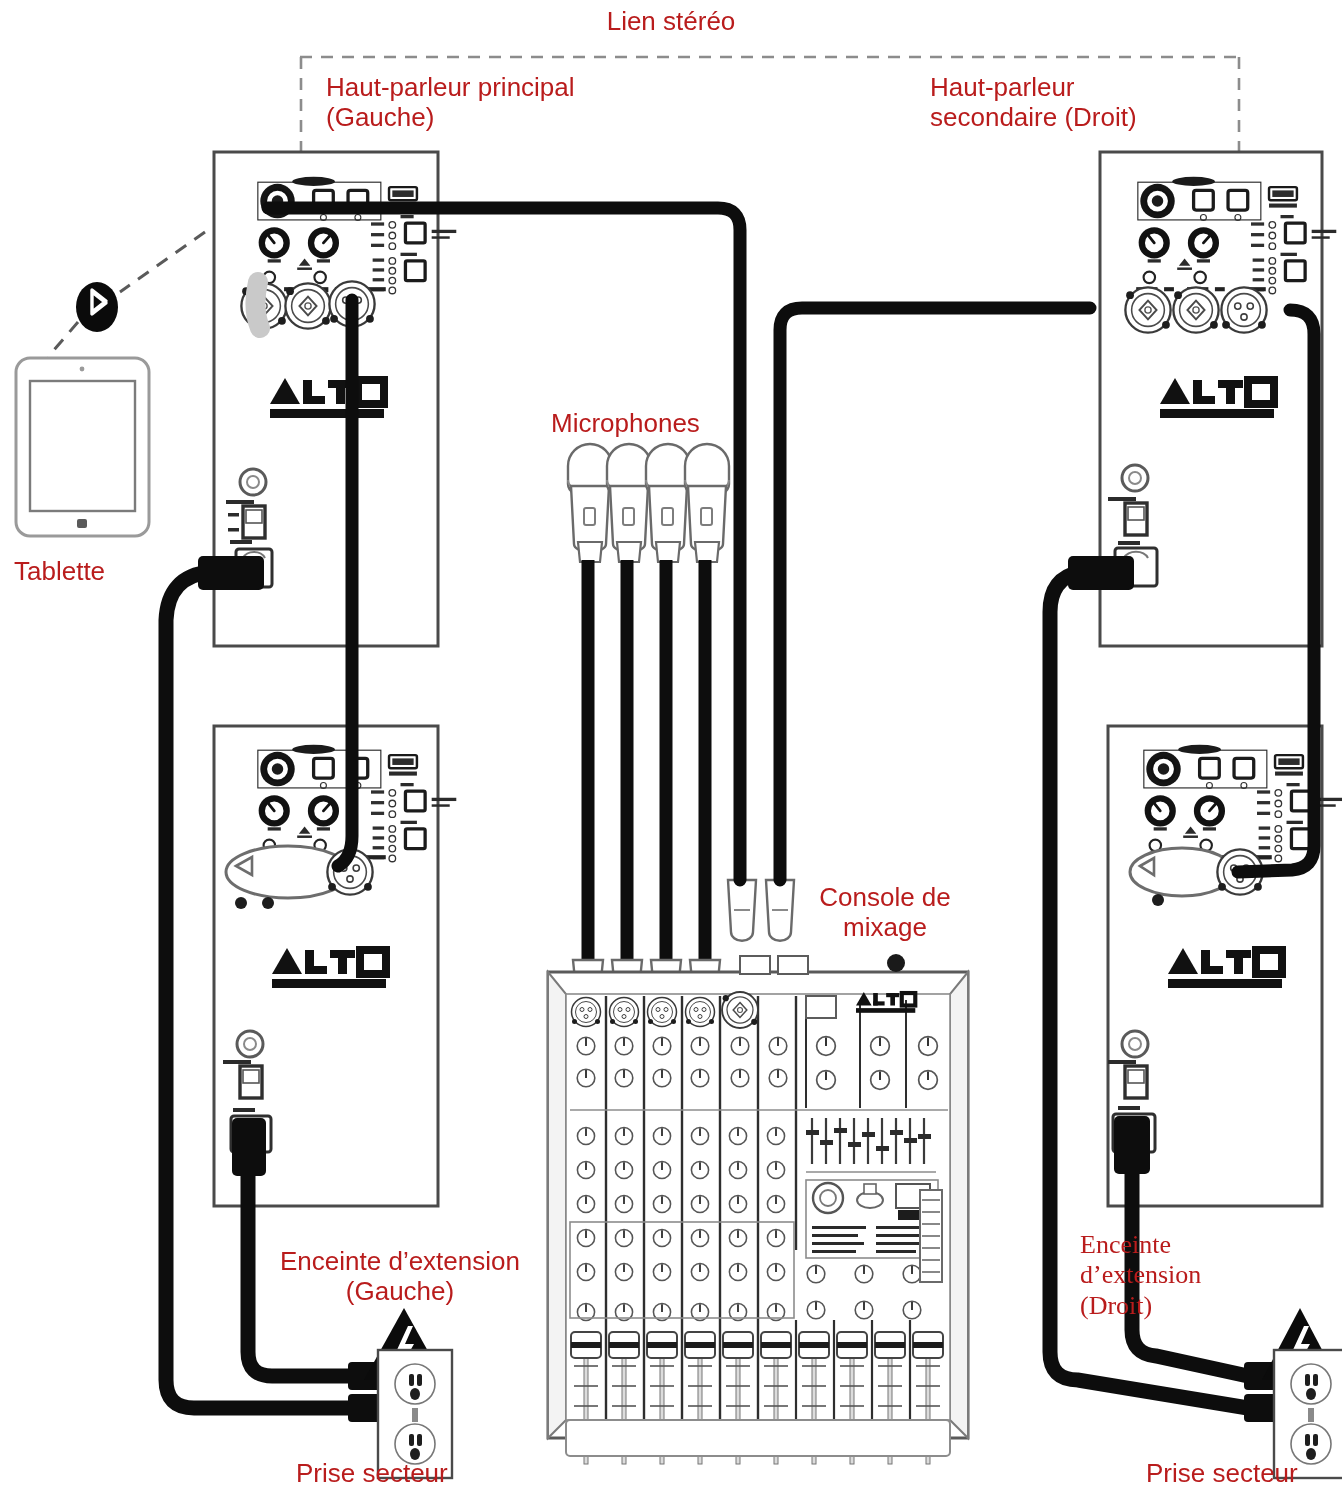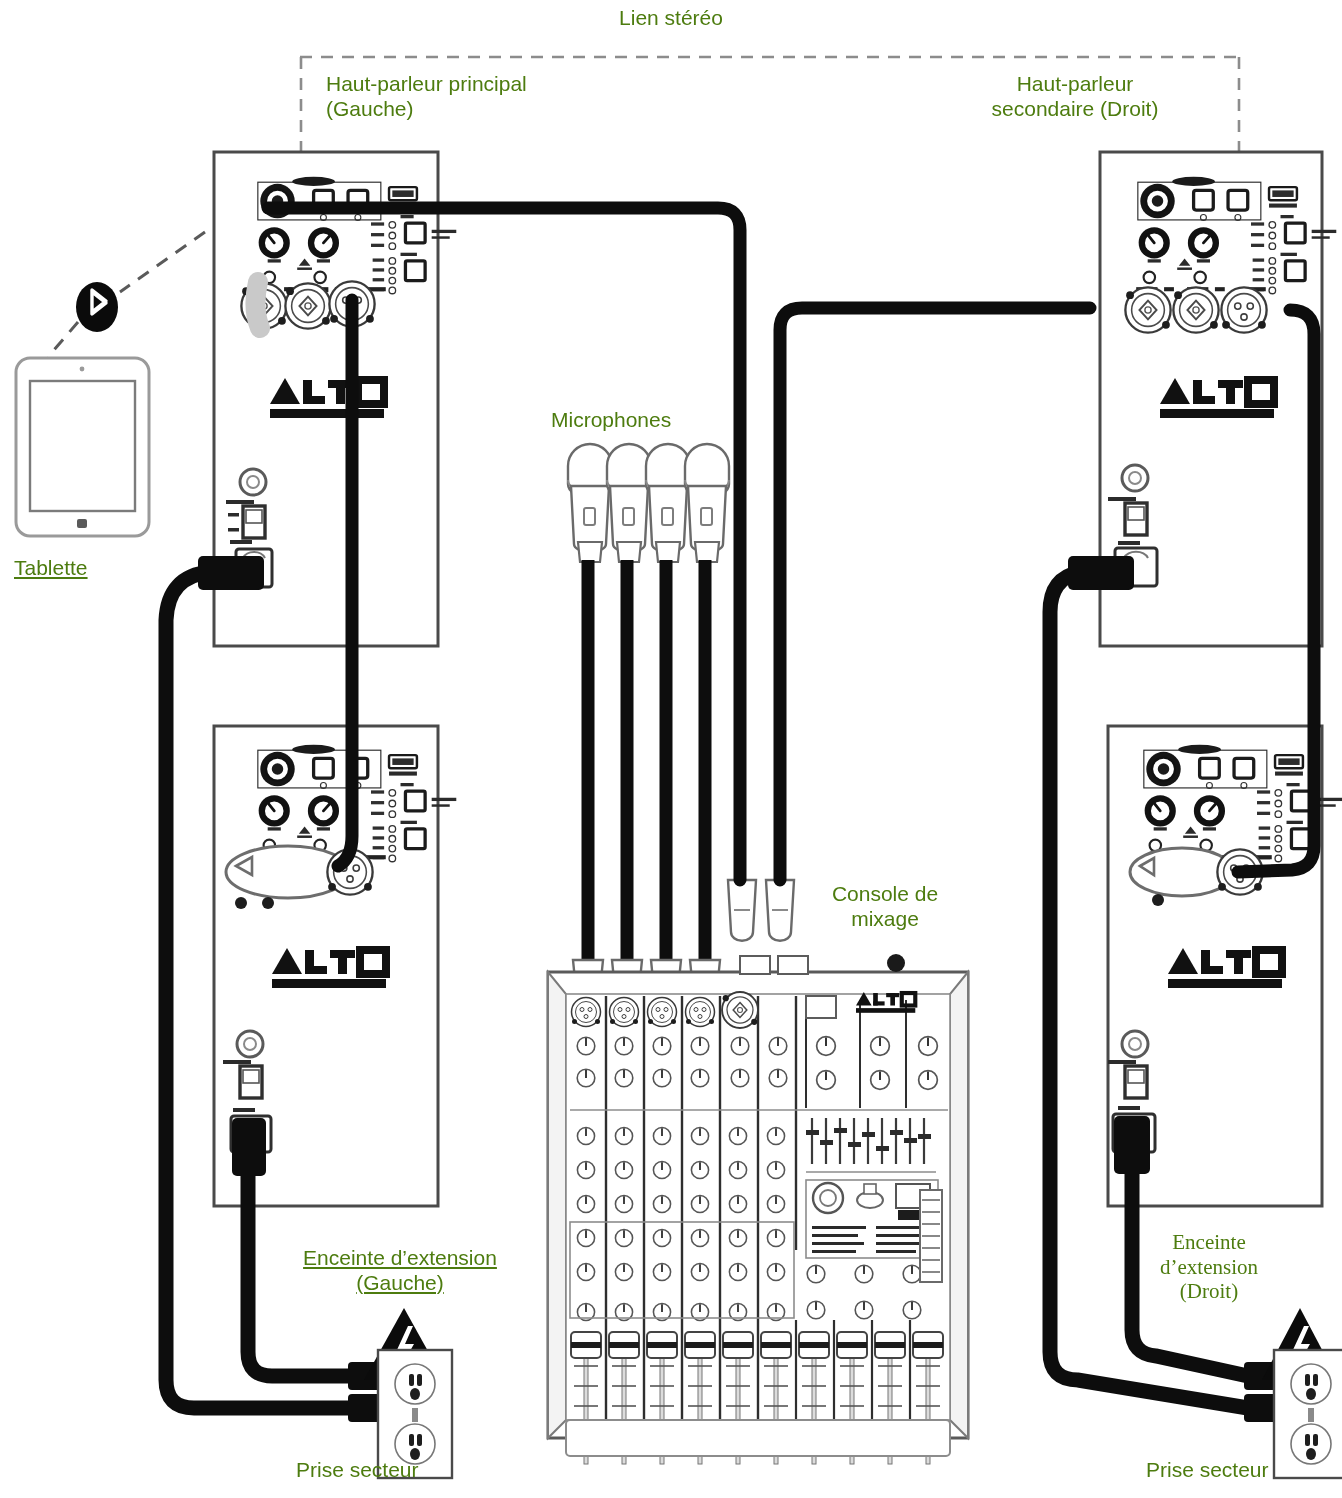--- a/index.html
+++ b/index.html
@@ -1,22 +1,22 @@
 <!DOCTYPE html>
 <html><head>
 <meta charset="utf-8">
 <title>Alto Professional Connection Diagram</title>
 <style>
   html,body{margin:0;padding:0;background:#fff;}
   body{width:1342px;height:1498px;position:relative;overflow:hidden;
        font-family:"Liberation Sans","DejaVu Sans",sans-serif;color:#111;}
   .stage{position:absolute;left:0;top:0;width:1342px;height:1498px;}
-  .lbl{position:absolute;font-size:21px;line-height:1.17;color:#4d7c0f;white-space:pre-line;}
+  .lbl{position:absolute;font-size:26px;line-height:1.17;color:#b91c1c;white-space:pre-line;}
   .lbl.c{text-align:center;}
-  .lbl.r{text-align:center;}
+  .lbl.r{text-align:left;}
   svg{position:absolute;left:0;top:0;}
   .svgroot{width:1342px;height:1498px;}
 </style>
 </head>
 <body>
 
 <div class="stage">
 
   <svg class="svgroot" viewBox="0 0 1342 1498">
     <defs>
@@ -758,28 +758,28 @@
   </svg>
 
   <div class="lbl c" style="left:571px;top:6px;width:200px;">Lien stéréo</div>
 
   <div class="lbl" style="left:326px;top:72px;width:330px;">Haut-parleur principal
 (Gauche)</div>
 
   <div class="lbl r" style="left:930px;top:72px;width:290px;">Haut-parleur
 secondaire (Droit)</div>
 
-  <div class="lbl" style="left:14px;top:556px;width:180px;text-decoration:underline;">Tablette</div>
+  <div class="lbl" style="left:14px;top:556px;width:180px;">Tablette</div>
 
   <div class="lbl" style="left:551px;top:408px;width:250px;">Microphones</div>
 
   <div class="lbl c" style="left:795px;top:854px;width:180px;margin-top:28px;">Console de
 mixage</div>
 
-  <div class="lbl c" style="left:250px;top:1246px;width:300px;text-decoration:underline;">Enceinte d’extension
+  <div class="lbl c" style="left:250px;top:1246px;width:300px;">Enceinte d’extension
 (Gauche)</div>
 
   <div class="lbl r" style="left:1080px;top:1230px;width:258px;font-family:Liberation Serif, serif;">Enceinte
 d’extension
 (Droit)</div>
 
   <div class="lbl" style="left:296px;top:1458px;width:260px;">Prise secteur</div>
 
   <div class="lbl" style="left:1146px;top:1458px;width:260px;">Prise secteur</div>
 

